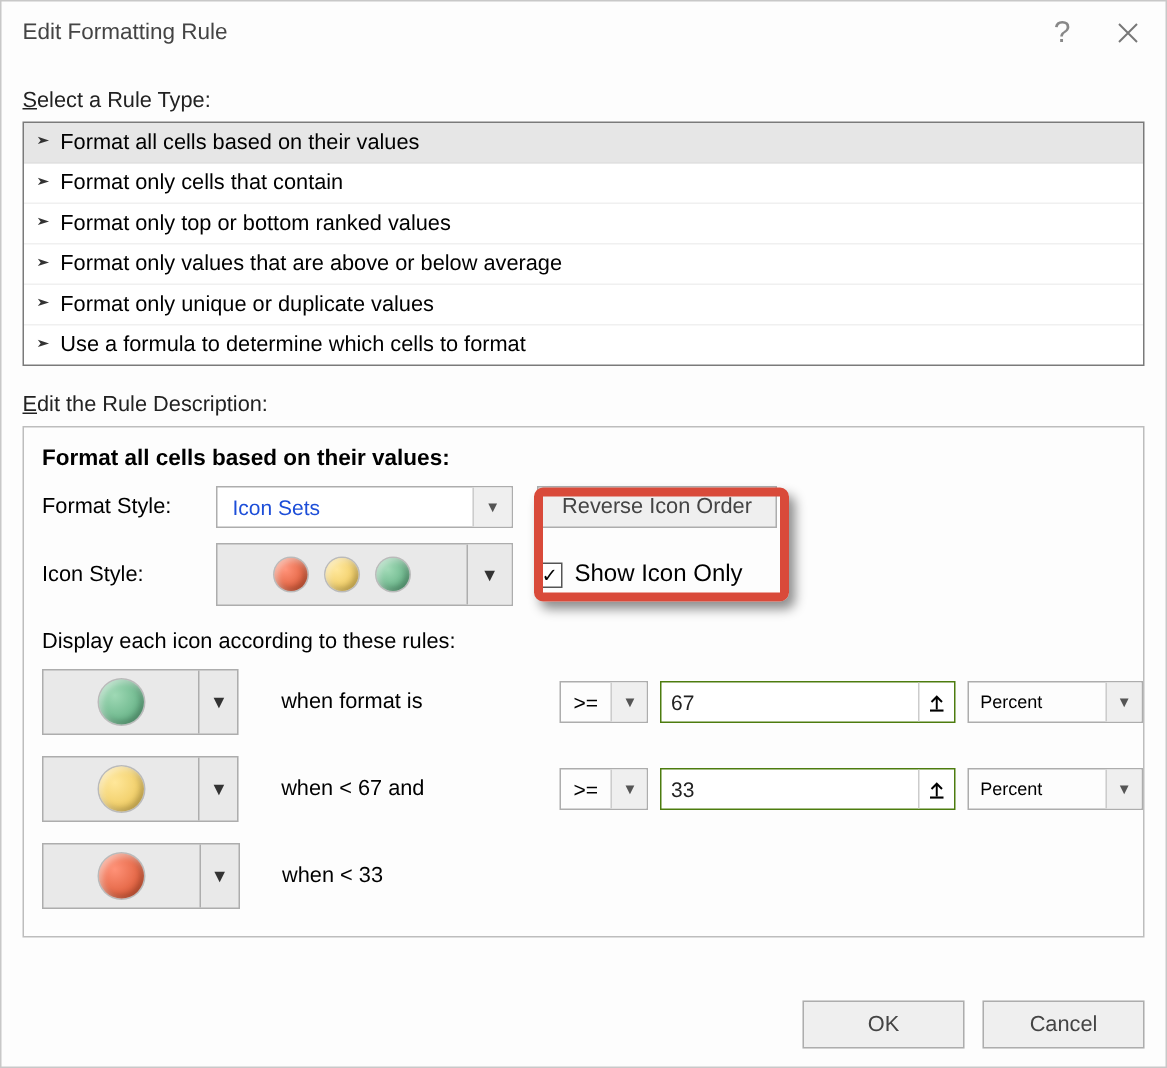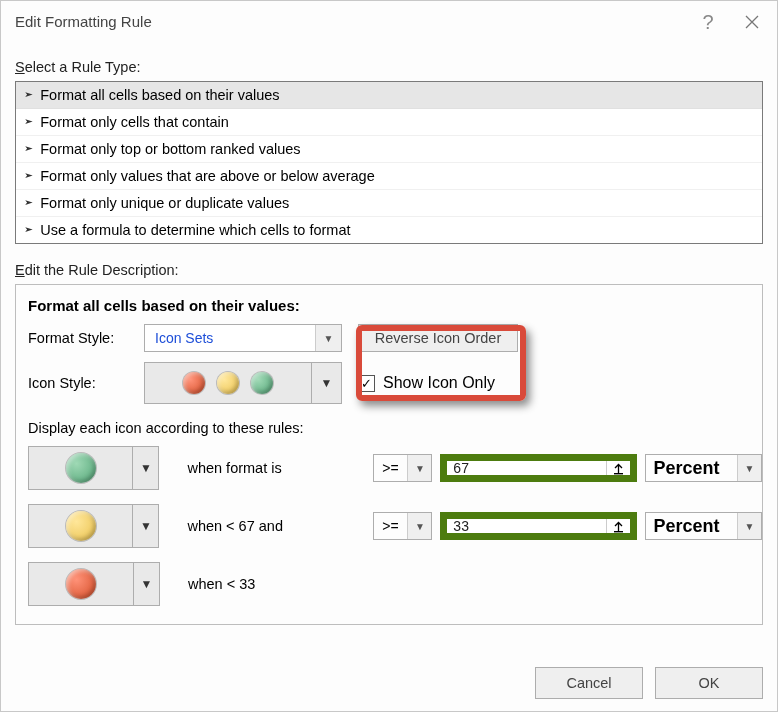--- a/index.html
+++ b/index.html
@@ -123,32 +123,32 @@
   .icon-drop .ipv { flex:1; display:flex; align-items:center; justify-content:center; }
   .icon-drop .dd { width: 26px; height: 100%; border-left: 1px solid #adadad; display:flex; align-items:center; justify-content:center; font-size:12px; color:#333; }
   .circle-lg { width: 30px; height: 30px; }
   .rule-line { display:flex; align-items:center; gap:8px; margin-bottom: 14px; }
   .when { font-size: 14.5px; margin-left: 20px; width: 156px; }
   .op-combo { width: 60px; height: 28px; display:inline-flex; border:1px solid #adadad; }
   .op-combo .tx { flex:1; text-align:center; font-size:14px; line-height:26px; }
   .op-combo .dd { width: 24px; border-left:1px solid #ccc; background:#efefef; display:flex; align-items:center; justify-content:center; font-size:10px; color:#555; }
   .val-input {
     width: 197px; height: 28px;
-    border: 7px solid #4d7c0f;
+    border: 1px solid #4d7c0f;
     display:flex; align-items:center;
     background:#fff;
   }
   .val-input .vi { flex:1; padding: 0 6px; font-size:14px; color:#222; }
   .val-input .ref {
     width: 24px; height: 100%;
     border-left: 1px solid #ccc;
     display:flex; align-items:center; justify-content:center;
   }
   .type-combo { width: 118px; height:28px; display:inline-flex; border:1px solid #adadad; }
-  .type-combo .tx { flex:1; padding:0 8px; font-size:18px; line-height:26px;font-weight:bold; }
+  .type-combo .tx { flex:1; padding:0 8px; font-size:12px; line-height:26px; }
   .type-combo .dd { width:24px; background:#efefef; border-left:1px solid #ccc; display:flex; align-items:center; justify-content:center; font-size:10px; color:#555; }
 
   .footer { position:absolute; right: 14px; bottom: 12px; display:flex; gap:12px; }
   .footer .btn-flat { width: 108px; height: 32px; justify-content: center; }
 </style>
 </head>
 <body>
 
 <div class="window">
   <div class="titlebar">
@@ -297,19 +297,19 @@
           <div class="dd">▼</div>
         </div>
         <div class="when">when &lt; 33</div>
       </div>
 
     </div>
   </div>
 
   <div class="footer">
     <div class="btn-flat">
+        <span>OK</span>
+      </div>
+    <div class="btn-flat">
         <span>Cancel</span>
-      </div>
-    <div class="btn-flat">
-        <span>OK</span>
       </div>
   </div>
 </div>
 
 </body></html>

